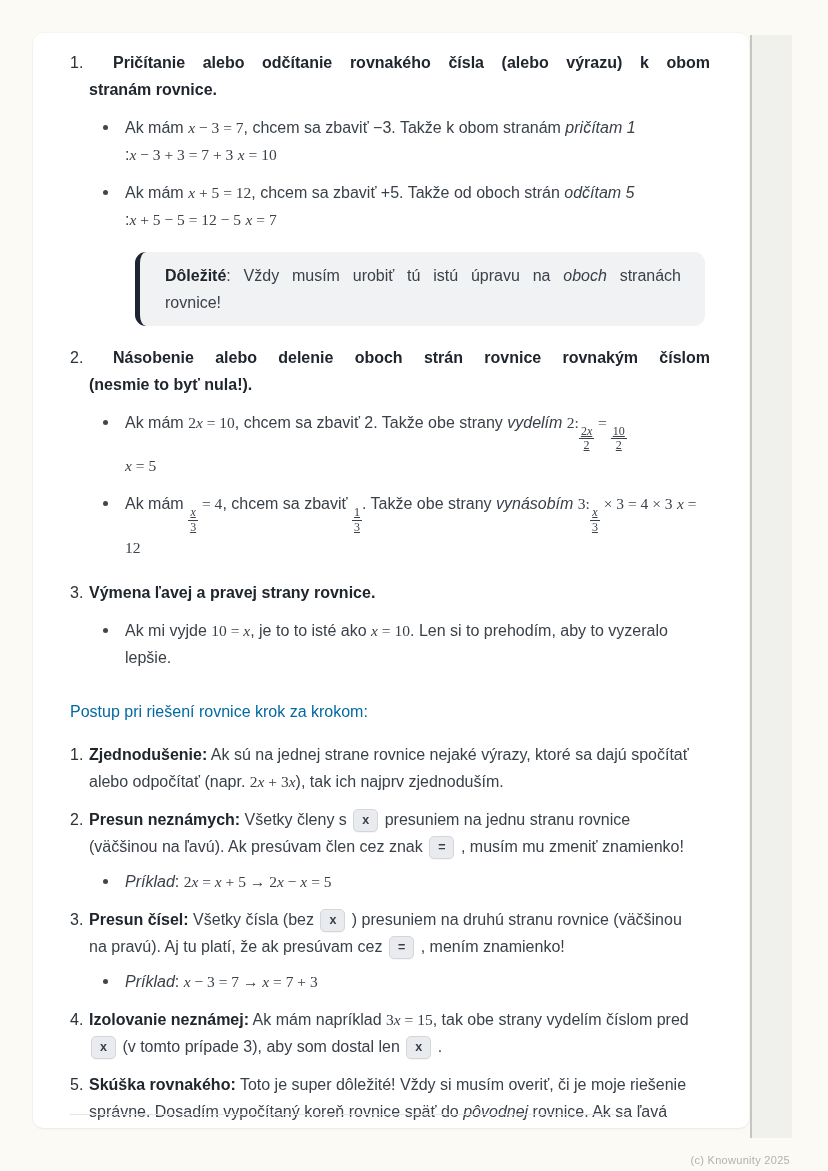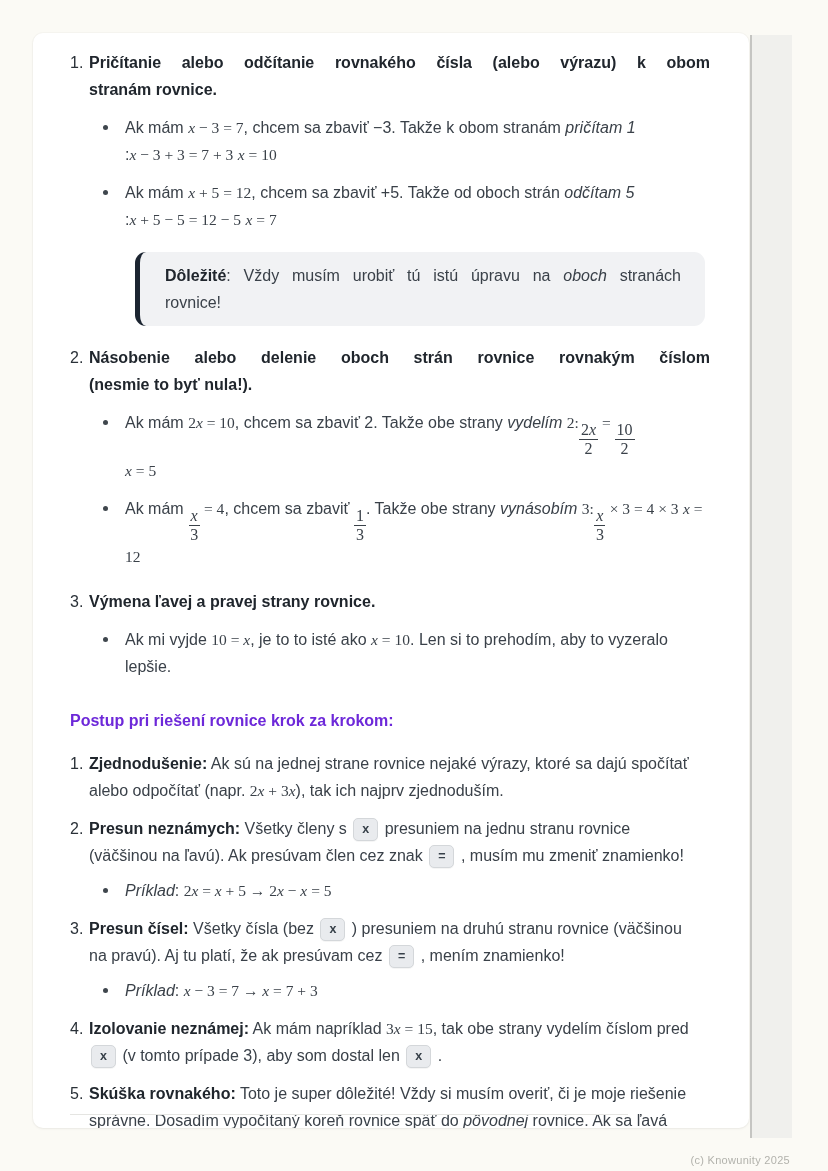--- a/index.html
+++ b/index.html
@@ -12,54 +12,54 @@
   .card{
     position:absolute;left:33px;top:33px;width:716px;height:1095px;
     background:#ffffff;border-radius:10px;overflow:hidden;
     box-shadow:0 1px 3px rgba(0,0,0,0.05),0 0 0 1px rgba(0,0,0,0.02);
   }
   .content{padding:16px 39px 0 37px;font-size:16px;line-height:27px;}
 
   .rule{position:relative;padding-left:19px;margin-bottom:18px;}
   .li-num{position:absolute;left:0;top:0;color:#2a3138;}
   .rt-line{font-weight:700;color:#20262d;text-align:justify;}
-  .rt-line.just{text-align-last:justify;}
+  .rt-line.just{text-align-last:justify;margin-left:24px;}
 
   ul.bullets{margin:11px 0 0 0;padding:0;list-style:none;}
   ul.bullets > li{position:relative;padding-left:36px;margin-bottom:11px;width:585px;}
   ul.bullets > li::before{
     content:"";position:absolute;left:14px;top:11px;width:5px;height:5px;
     border-radius:50%;background:#3f464d;
   }
 
   .callout{
     margin:19px 5px 0 46px;background:#f1f2f4;border-left:5px solid #1c2531;
     border-radius:11px;padding:10px 24px 10px 25px;
   }
   .c-line{text-align:justify;}
   .c-line.just{text-align-last:justify;}
 
-  .steps-heading{font-weight:700;color:#6d28d9;margin:27px 0 16px 0;}
+  .steps-heading{font-weight:400;color:#0369a1;margin:27px 0 16px 0;}
 
   .step{position:relative;padding-left:19px;padding-right:20px;margin-bottom:11px;}
   .step .label{font-weight:700;color:#20262d;text-align:right;}
   .example{position:relative;padding-left:36px;margin-top:8px;}
   .example::before{
     content:"";position:absolute;left:14px;top:11px;width:5px;height:5px;
     border-radius:50%;background:#3f464d;
   }
 
   .seg-i{font-style:italic;}
   .seg-b{font-weight:700;color:#20262d;}
 
   .math{font-family:"Liberation Serif","DejaVu Serif",serif;font-size:15.5px;}
   .math em{font-style:italic;}
   .frac{
     display:inline-flex;flex-direction:column;align-items:center;
-    vertical-align:-7px;line-height:1.1;font-size:16px;
+    vertical-align:-7px;line-height:1.1;font-size:12px;text-decoration:underline;
   }
   .fnum{border-bottom:1px solid #3a4149;padding:0 2px;text-align:center;}
   .fden{padding:0 2px;text-align:center;}
 
   .kbd{
     display:inline-block;background:#e9ebee;border:1px solid #d4d7da;
     border-radius:5px;padding:0 8px;margin:0 2px;line-height:21px;
     font-weight:700;font-size:12.5px;color:#374049;vertical-align:1px;
     box-shadow:0 1px 0 rgba(0,0,0,0.04);
   }

